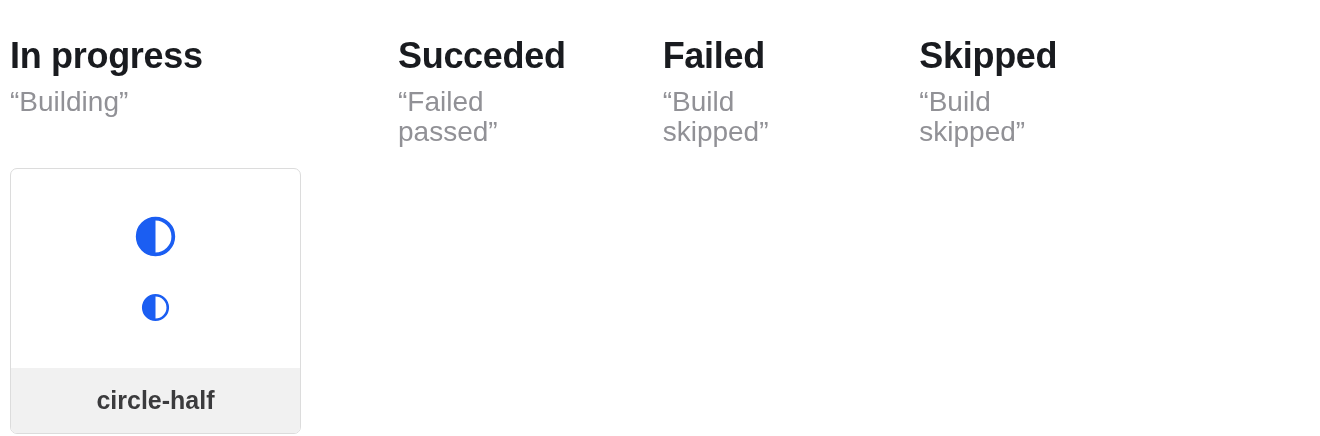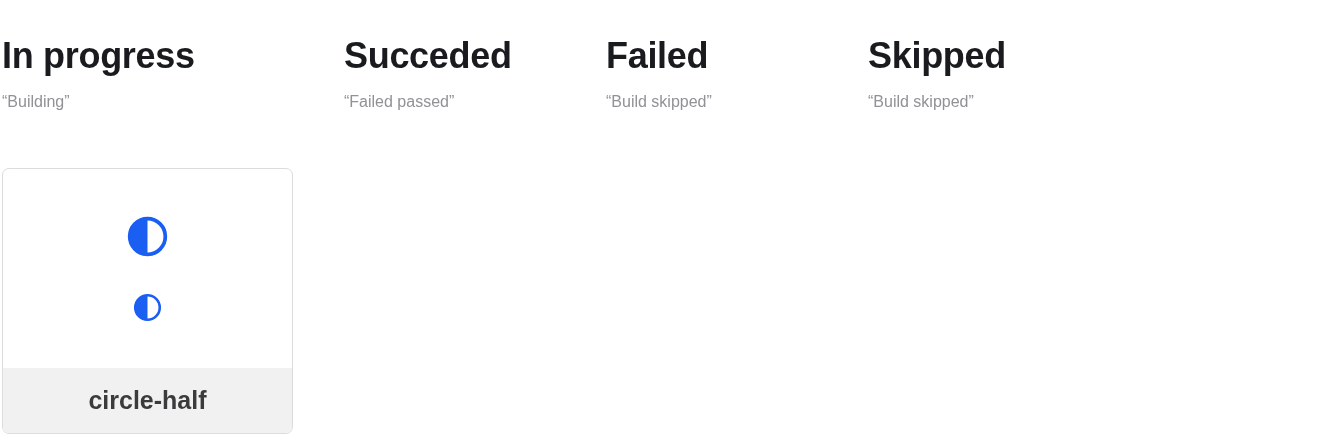--- a/index.html
+++ b/index.html
@@ -6,42 +6,43 @@
   html, body { margin: 0; padding: 0; }
   body {
     width: 1320px;
     height: 436px;
     background: #ffffff;
     font-family: "Liberation Sans", sans-serif;
     overflow: hidden;
   }
   .board {
     display: flex;
-    padding-left: 2px;
+    padding-left: 10px;
     width: 1079px;
     height: 436px;
+    gap: 46px;
   }
   .column {
     width: 291px;
     margin-right: 51px;
     display: flex;
     flex-direction: column;
   }
   .column:last-child { margin-right: 0; }
   .column-title {
     margin: 34px 0 0 0;
     font-size: 36px;
     line-height: 43px;
     font-weight: 700;
     letter-spacing: -0.3px;
     color: #191b1f;
   }
   .column-subtitle {
     margin: 10px 0 0 0;
-    font-size: 16px;
+    font-size: 28px;
     line-height: 30px;
     font-weight: 400;
     color: #919196;
   }
   .card {
     margin-top: 51px;
     width: 291px;
     height: 266px;
     background: #ffffff;
     border: 1px solid #dcdcdc;

